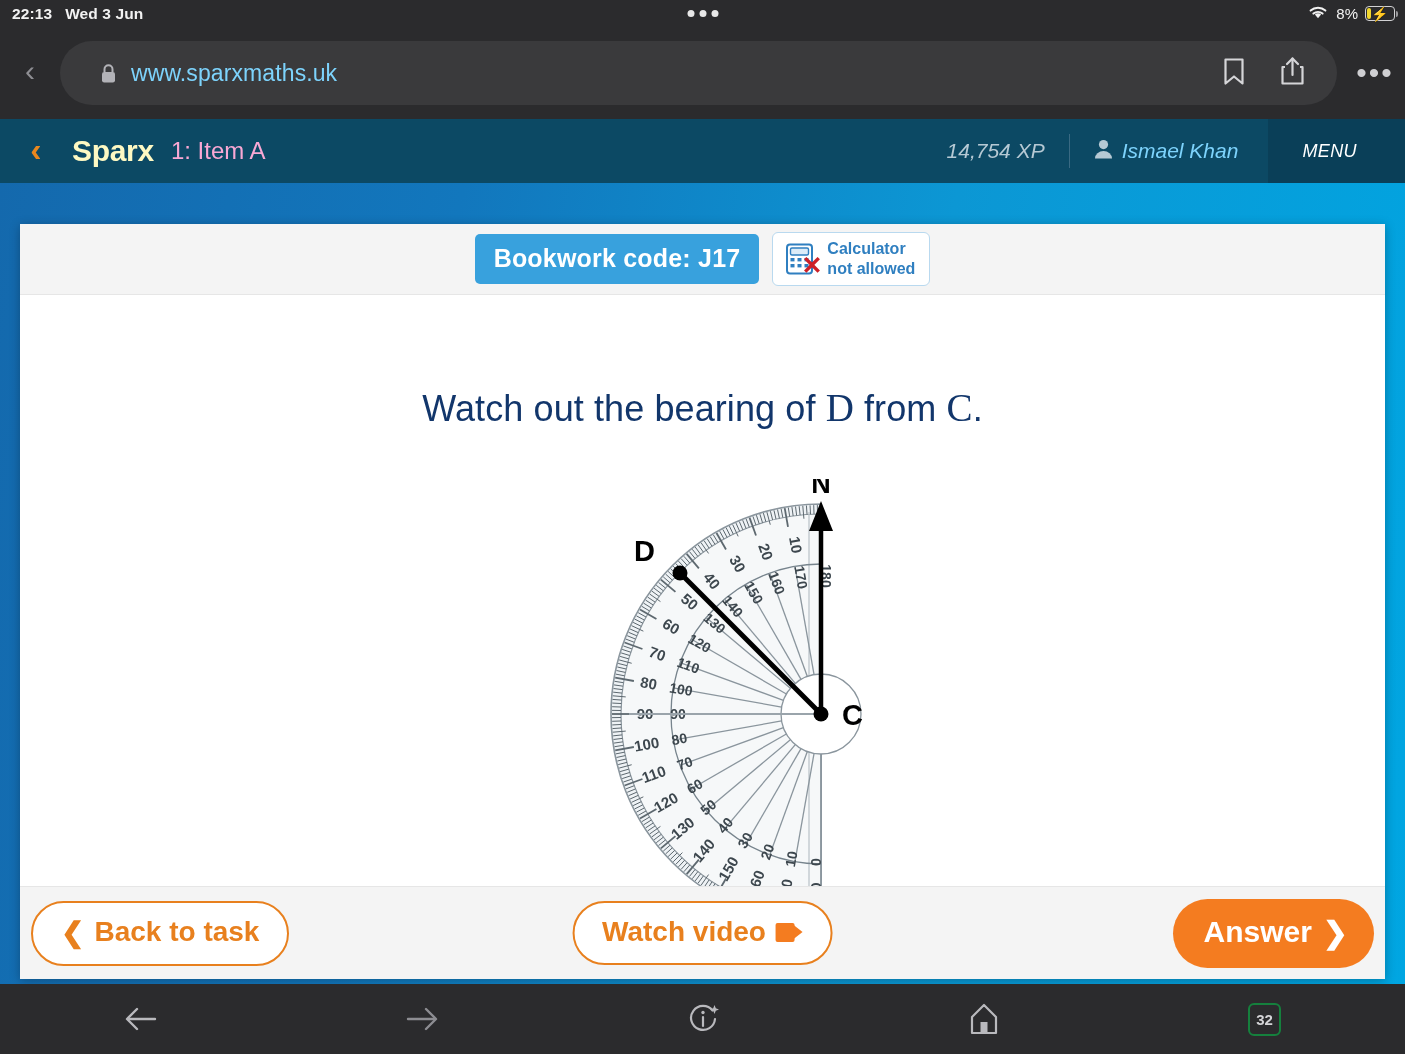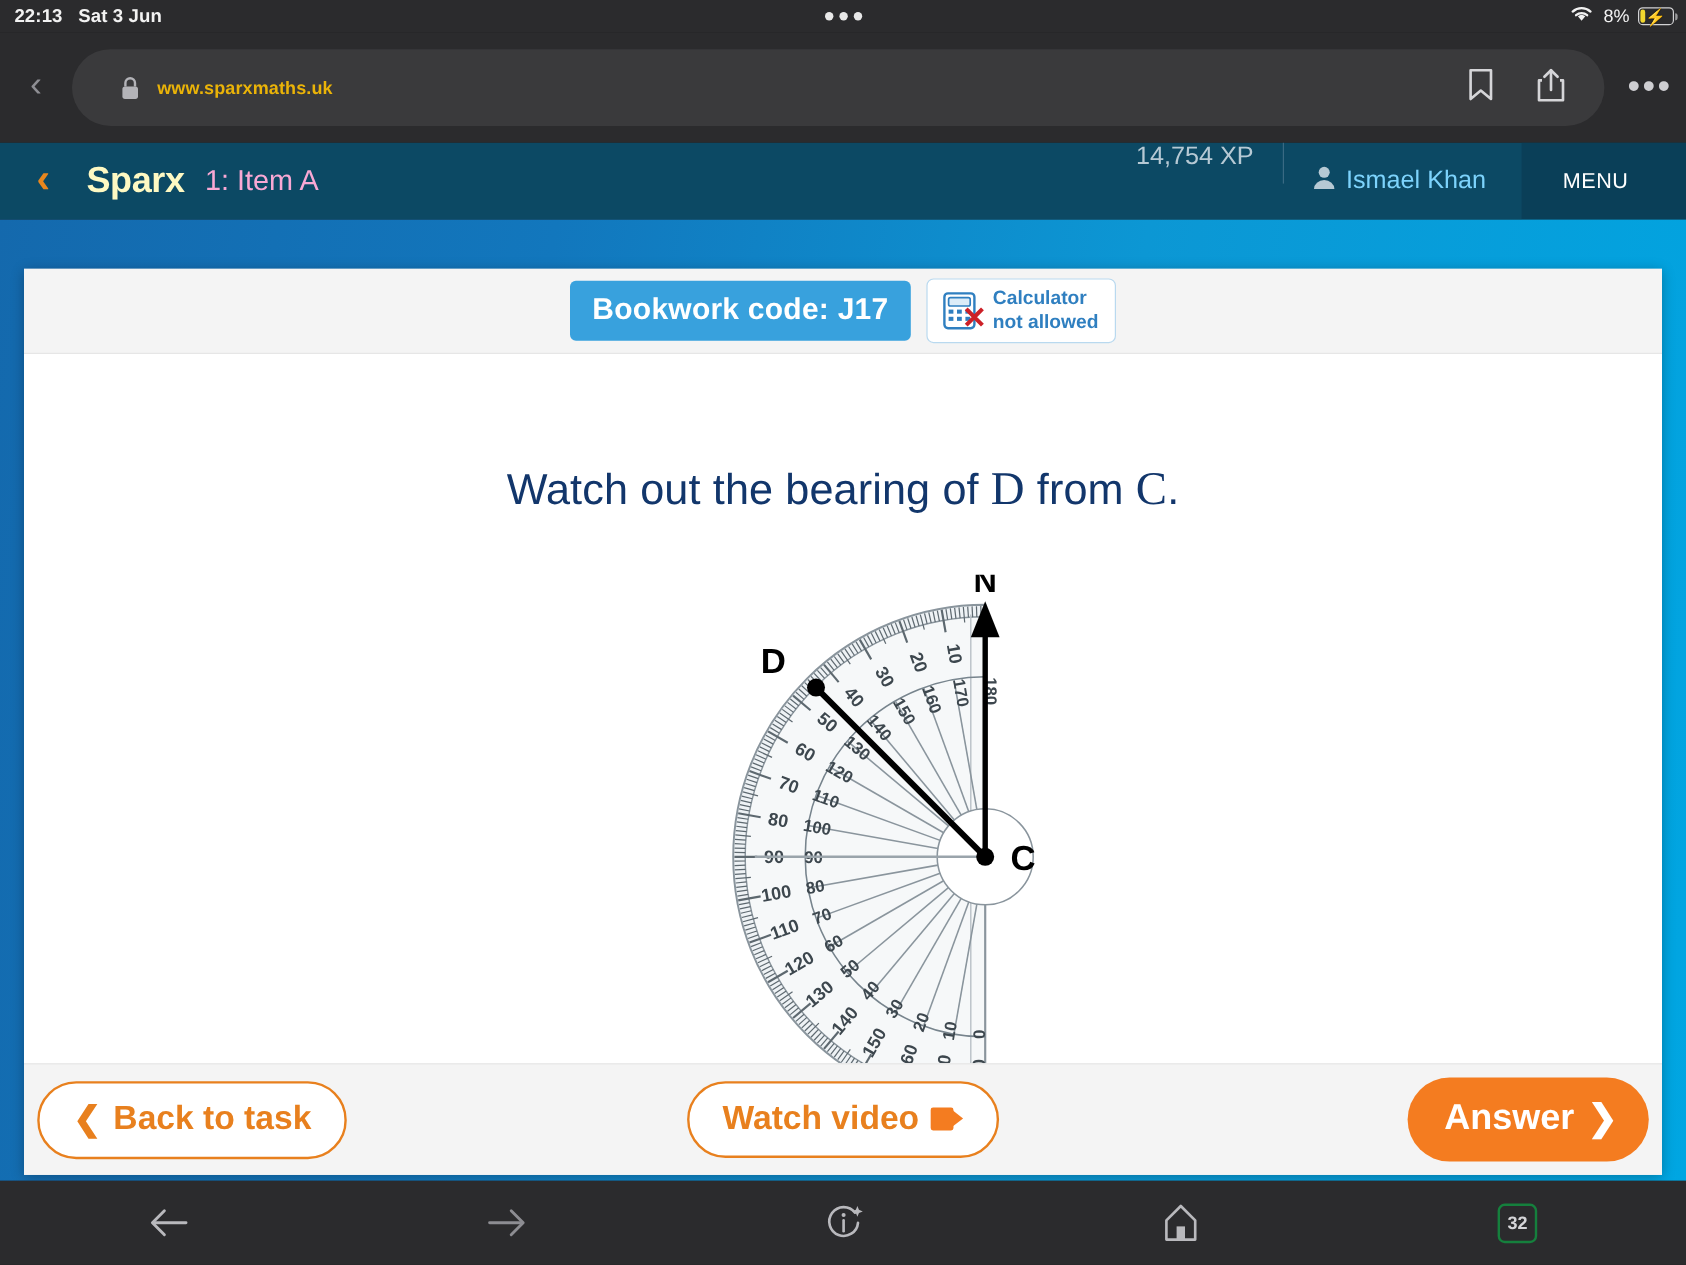--- a/index.html
+++ b/index.html
@@ -60,21 +60,21 @@
   .nav-back {
     width: 60px; display: flex; align-items: center; justify-content: center;
     color: #8e8e93; font-size: 30px; line-height: 1; padding-bottom: 4px;
   }
   .urlfield {
     flex: 1; height: 64px; margin-right: 8px;
     background: #3a3a3c; border-radius: 32px;
     display: flex; align-items: center; padding: 0 18px;
   }
   .lock-icon { margin-left: 22px; margin-right: 14px; display:flex; }
-  .url-text { color: #eab308; font-size: 15px; letter-spacing: .1px; font-weight: bold; }
+  .url-text { color: #7dd3fc; font-size: 23px; letter-spacing: .1px; }
   .url-actions { margin-left: auto; display: flex; align-items: center; gap: 34px; padding-right: 14px; }
   .more-dots {
     width: 60px; display:flex; align-items:center; justify-content:center;
     color:#cfcfd2; font-size: 30px; letter-spacing: 2px; line-height: 0.6;
   }
 
   
   .app-header {
     position: absolute; left: 0; top: 119px; width: 1405px; height: 64px;
     background: #0c4964; display: flex; align-items: center;
@@ -82,21 +82,21 @@
   .hdr-back {
     width: 72px; display:flex; align-items:center; justify-content:center;
     color: #e8871e; font-size: 34px; font-weight: 700; line-height: 1; padding-bottom: 5px;
   }
   .brand {
     color: #fef9c3; font-size: 30px; font-weight: 700; letter-spacing: -0.3px;
   }
   .item-title {
     color: #f9a8d4; font-size: 24px; margin-left: 17px; font-weight: 400;
   }
-  .hdr-right { margin-left:auto; display:flex; height:64px; }
+  .hdr-right { margin-left:auto; display:flex; align-items:center; height:64px;font-style:italic; }
   .xp { color: #b6c9d4; font-size: 21px; }
   .hdr-div { width: 1px; height: 34px; background: #3a6a83; margin: 0 24px; }
   .user { display:flex; align-items:center; gap:9px; color:#7dd3fc; font-size:21px; }
   .menu-btn {
     background: #0a3f58; height: 64px; display:flex; align-items:center;
     padding: 0 48px 0 34px; margin-left: 30px;
     color:#ffffff; font-size: 18px; letter-spacing: .4px;
   }
 
   
@@ -178,21 +178,21 @@
     color:#d5d5d8; font-size: 15px; font-weight: 600;
   }
 </style>
 </head>
 <body>
 
 <div id="root">
 
   <div class="statusbar">
     <span class="sb-time">22:13</span>
-    <span class="sb-date">Sat 3 Jun</span>
+    <span class="sb-date">Wed 3 Jun</span>
     <span class="sb-dots">
         <i></i>
         <i></i>
         <i></i>
       </span>
     <span class="sb-right">
       <span>
         <svg width="22" height="16" viewBox="0 0 22 16">
           <path d="M11 14.2 L7.9 10.6 A4.9 4.9 0 0 1 14.1 10.6 Z" fill="#f2f2f2"></path>
           <path d="M3.6 6.6 A11 11 0 0 1 18.4 6.6" stroke="#f2f2f2" stroke-width="2" fill="none" stroke-linecap="round"></path>

